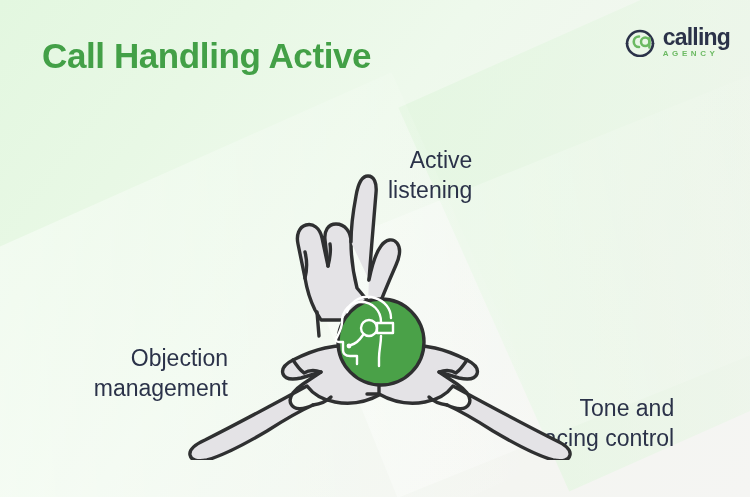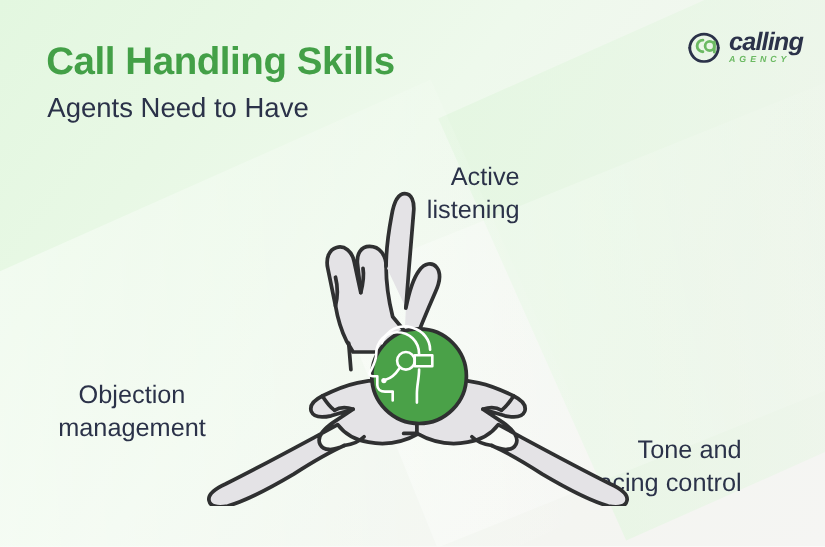--- a/index.html
+++ b/index.html
@@ -78,21 +78,20 @@
   }
 
   
   .logo {
     position: absolute;
     right: 20px;
     top: 27px;
     display: flex;
     align-items: center;
     gap: 6px;
-    font-style: italic;
   }
   .logo-mark { display: block; }
   .logo-text-wrap {
     display: flex;
     flex-direction: column;
     line-height: 1;
   }
   .logo-word {
     font-size: 23px;
     font-weight: bold;
@@ -110,43 +109,42 @@
 
   
   .label {
     position: absolute;
     font-size: 23px;
     color: #2b3249;
     line-height: 1.3;
     white-space: pre-line;
   }
   .label-active   { left: 388px; top: 146px; text-align: right; }
-  .label-objection{ left: 12px;  top: 344px; width: 216px; text-align: center; }
+  .label-objection{ left: 12px;  top: 344px; width: 216px; text-align: right; }
   .label-tone     { left: 531px; top: 394px; text-align: right; }
 
   
   .illus {
     position: absolute;
     left: 185px;
     top: 160px;
     width: 390px;
     height: 300px;
   }
 </style>
 </head>
 <body>
 
 <div id="canvas">
 
   <div class="band band-b"></div>
   <div class="band band-c"></div>
   <div class="band band-a"></div>
 
-  <div class="title">Call Handling Skills</div>
-  <div class="subtitle">Agents Need to Have</div>
+  <div class="title">Call Handling Active</div>
 
   <div class="logo">
     <svg class="logo-mark" width="34" height="30" viewBox="0 0 34 30">
 
       <path d="M4 17 A13 13 0 1 1 30 17" fill="none" stroke="#2b3249" stroke-width="2.6"></path>
       <path d="M4 16 A13 13 0 0 0 30 16" fill="none" stroke="#2b3249" stroke-width="2.6"></path>
 
       <path d="M16 9.5 A5.2 5.2 0 1 0 16 20" fill="none" stroke="#6cba63" stroke-width="2.6" stroke-linecap="round"></path>
 
       <circle cx="22.2" cy="14.8" r="4.2" fill="none" stroke="#6cba63" stroke-width="2.5"></circle>

